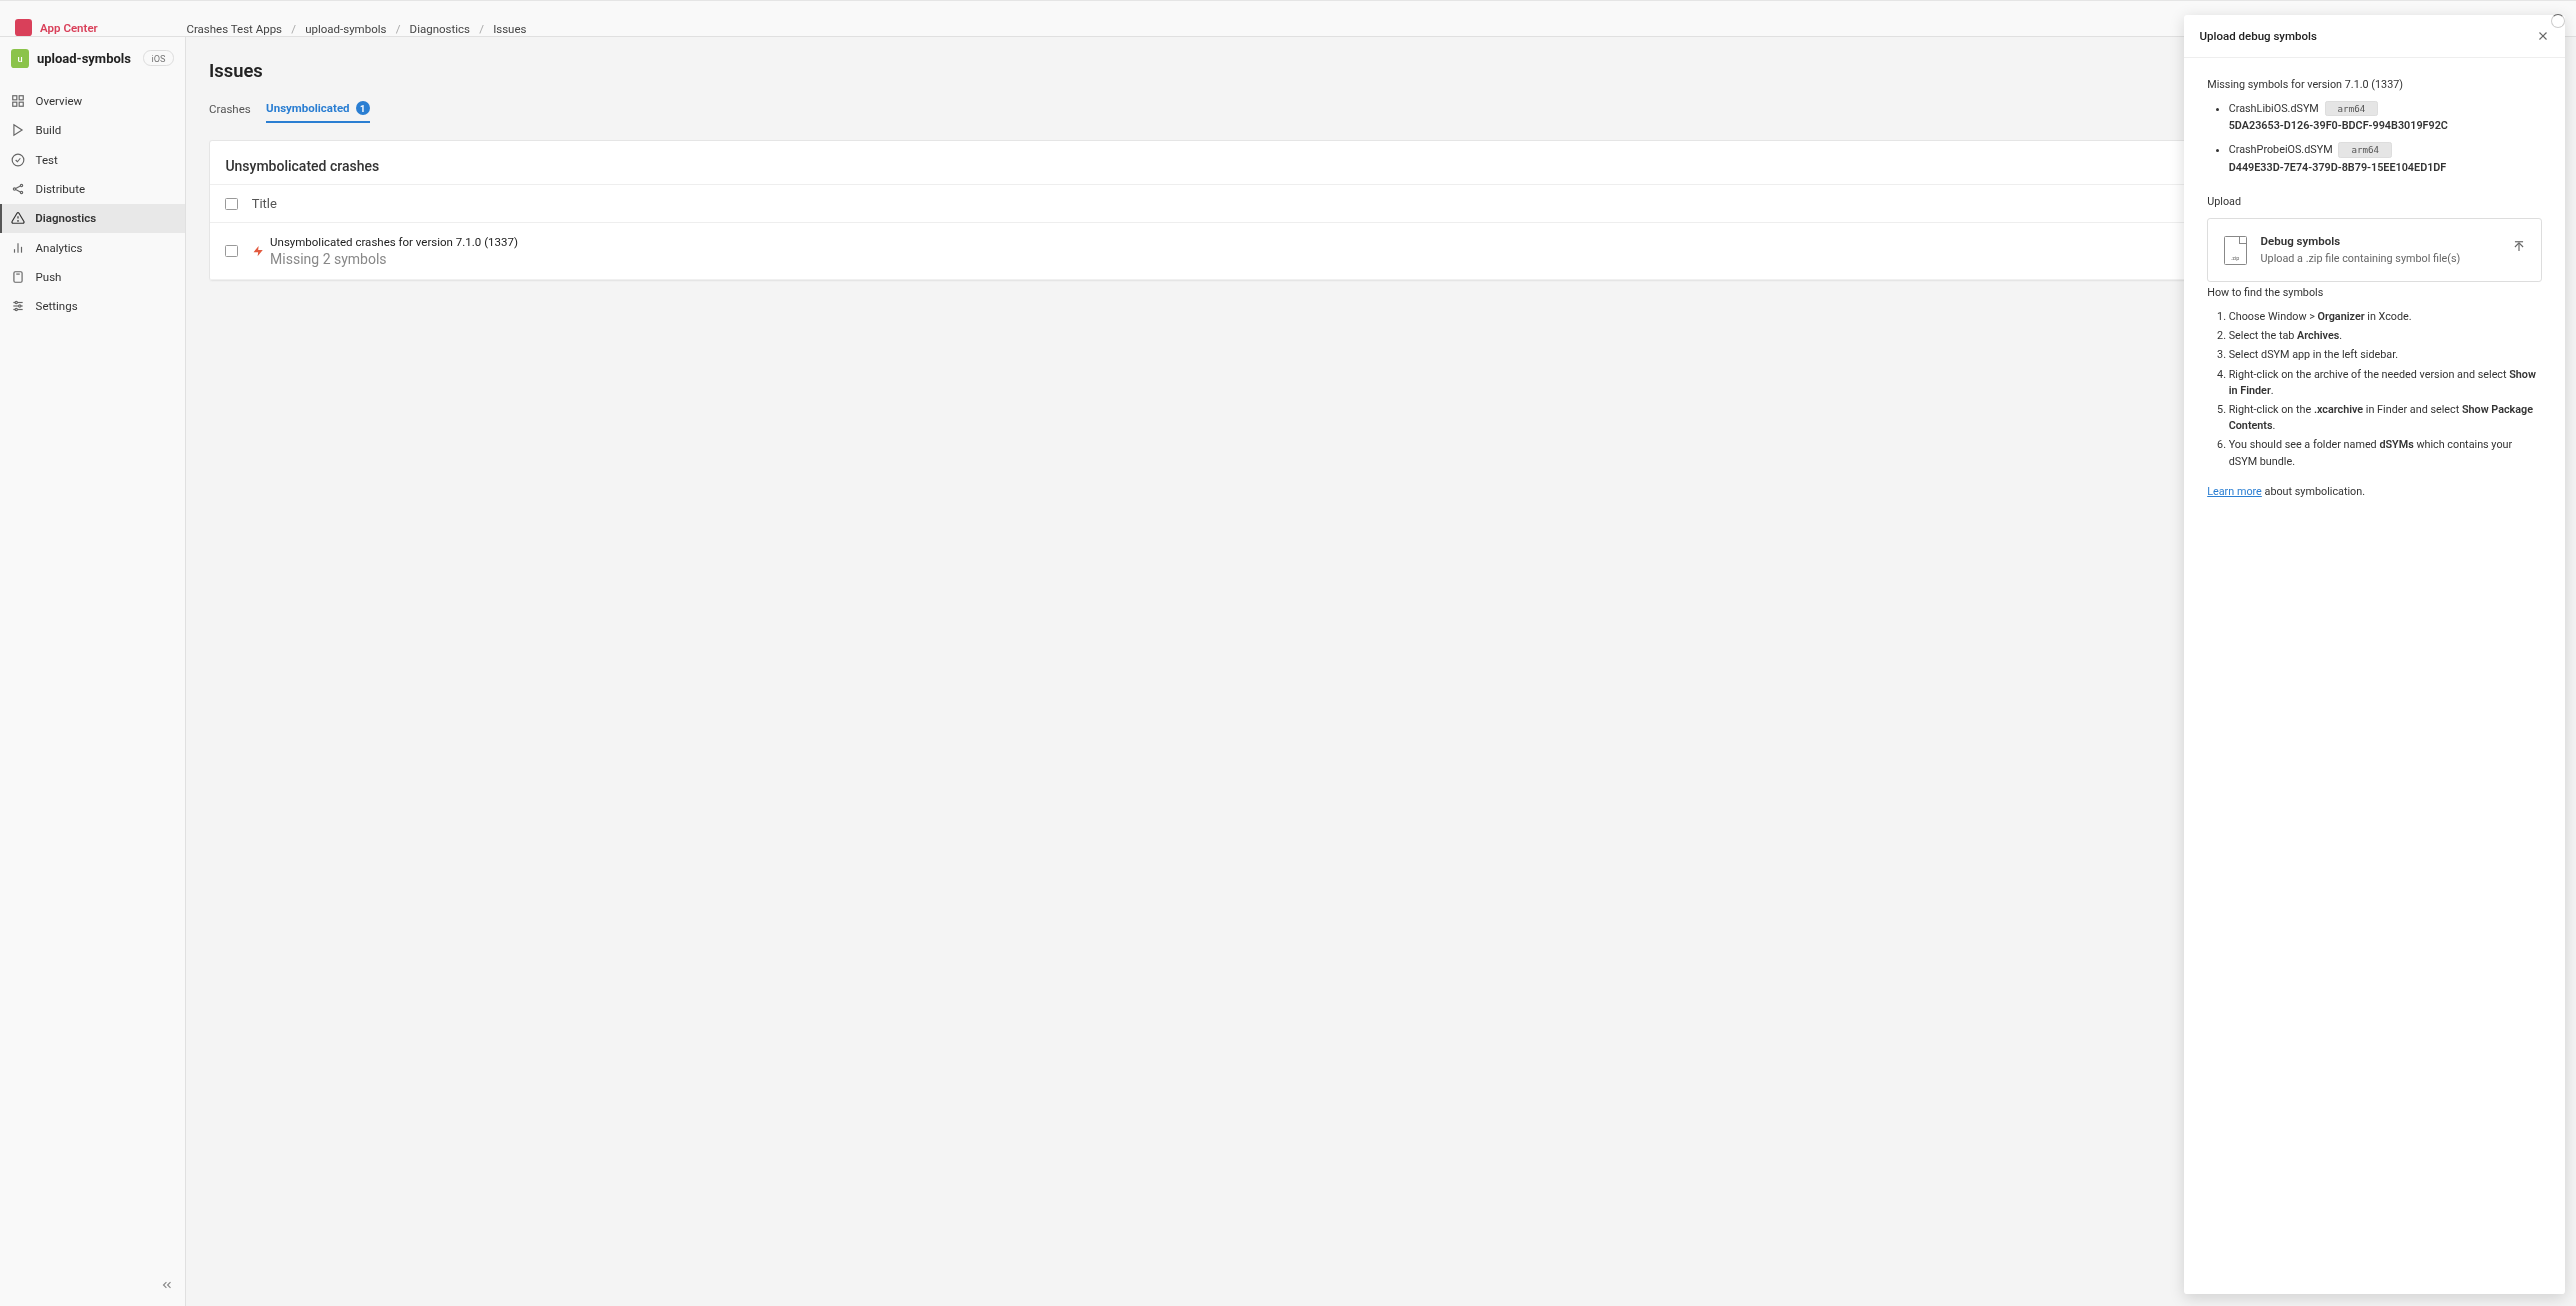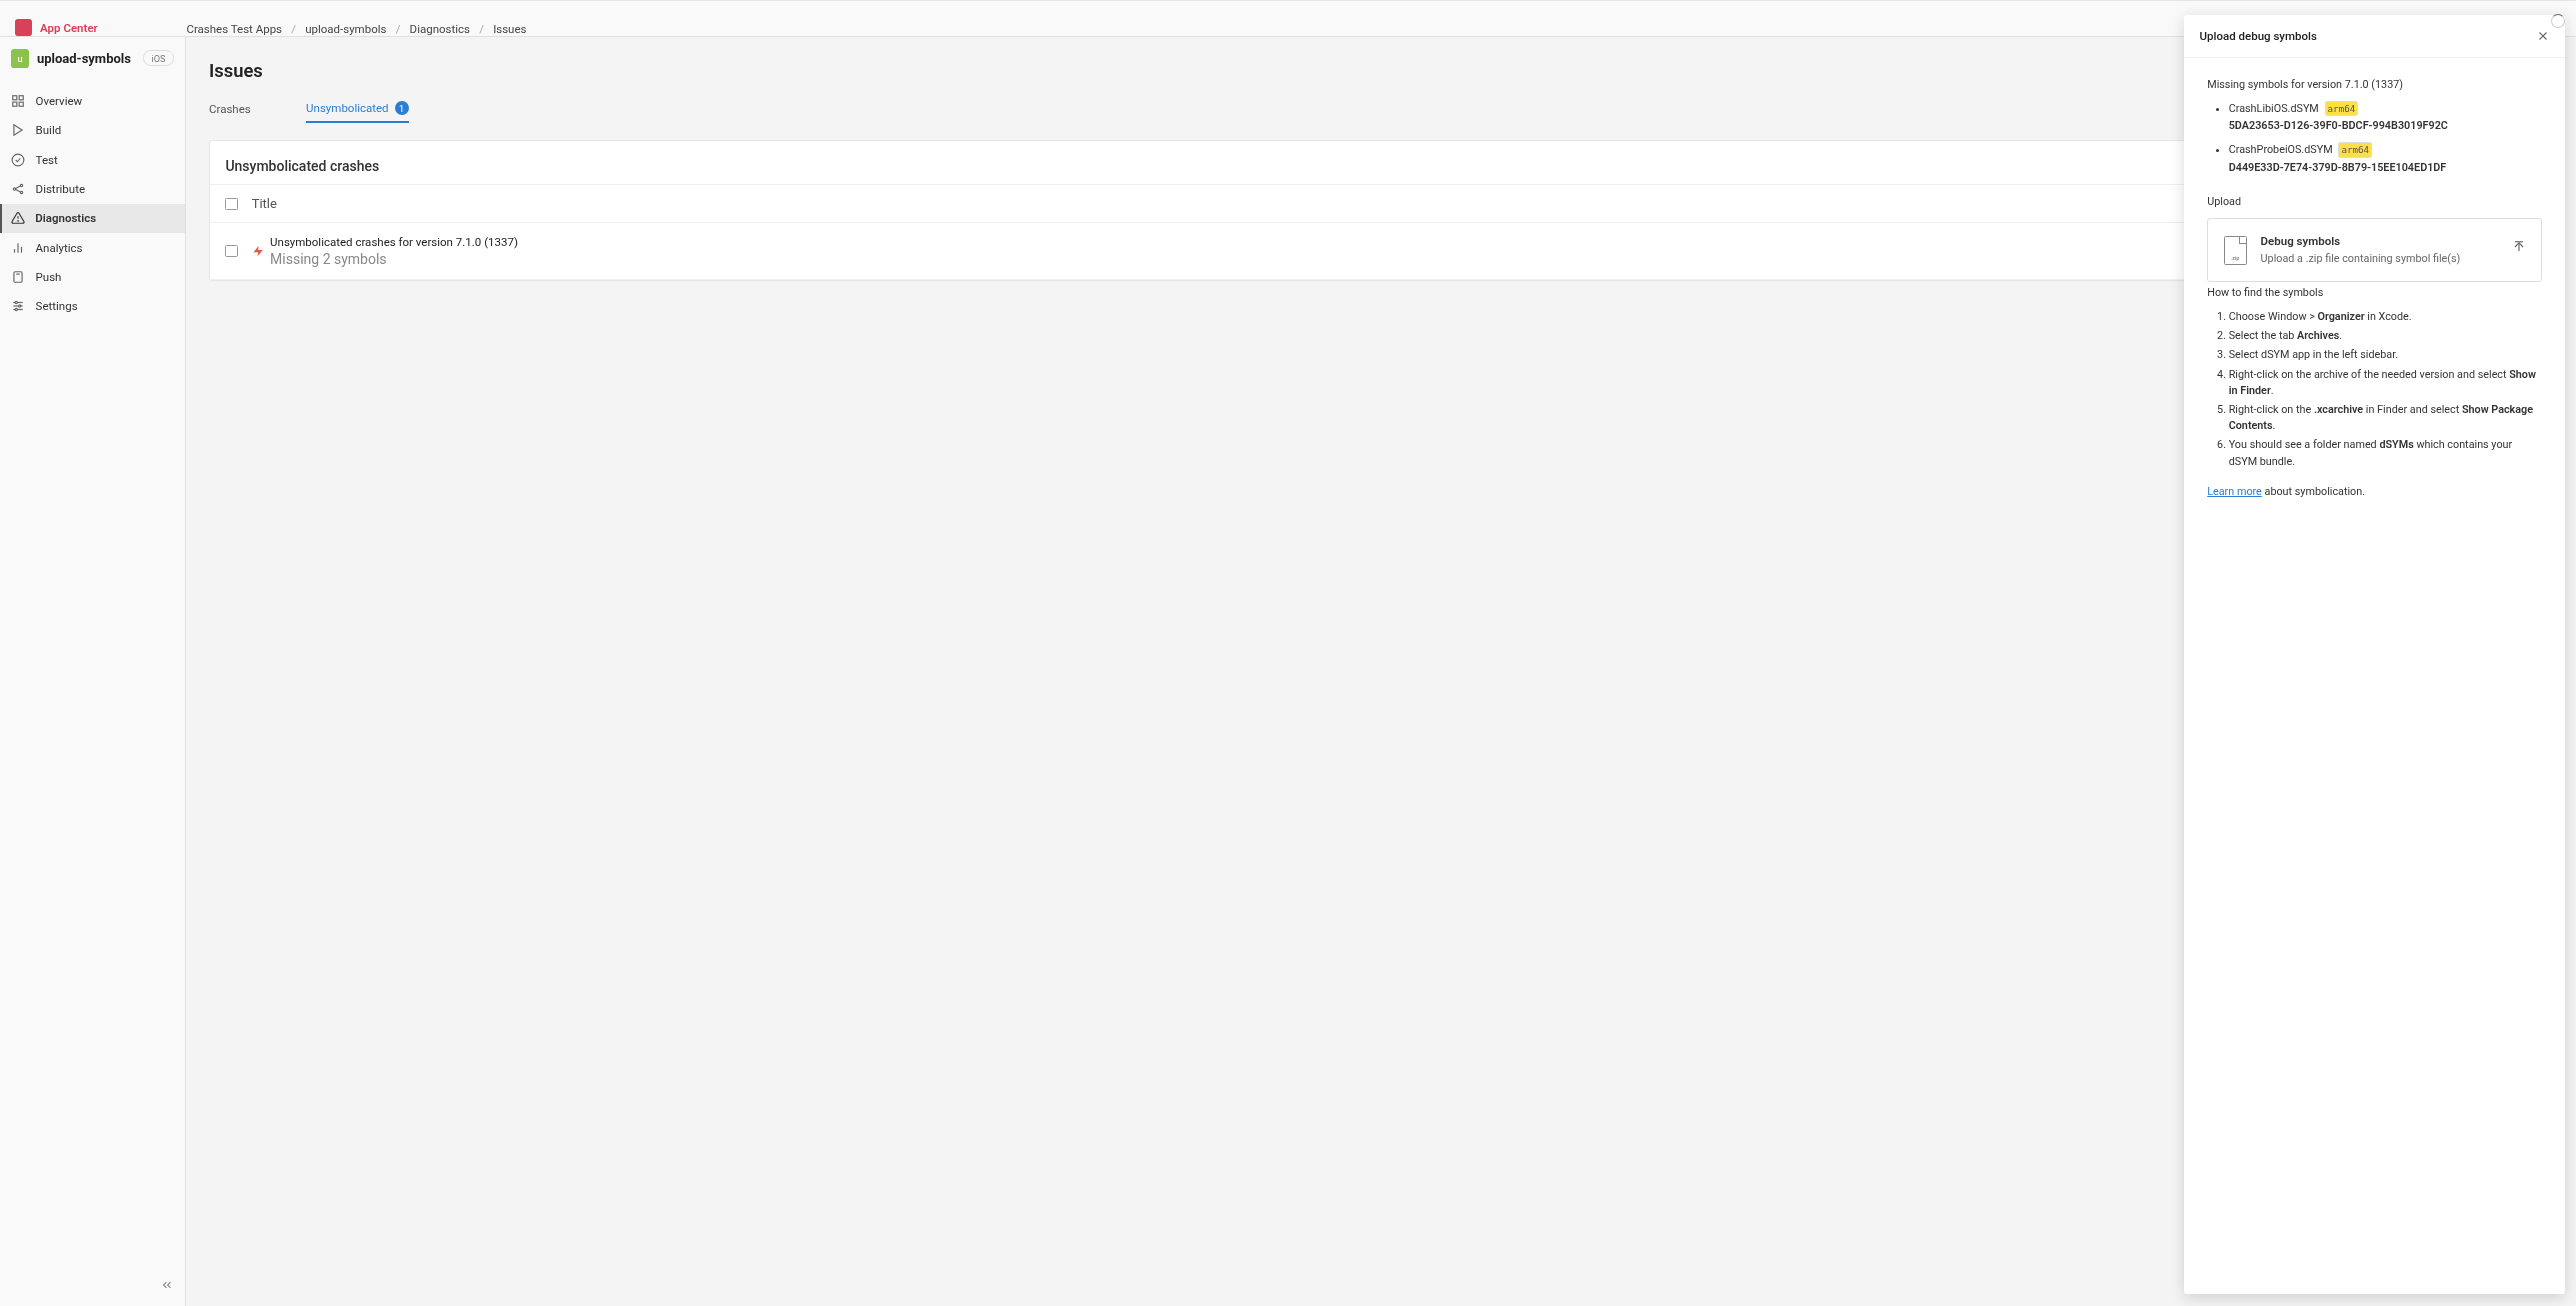--- a/index.html
+++ b/index.html
@@ -25,21 +25,21 @@
     .nav-item.active { background: #e8e8e8; font-weight: 600; border-left: 2.3px solid #555; padding-left: 8.5px;}
     .nav-icon { width: 14px; height: 14px; display: flex; align-items: center; justify-content: center; color: #666;}
     .nav-item.active .nav-icon { color: #333; }
     .collapse-btn { position: absolute; bottom: 10.8px; right: 10.8px; color: #888; cursor: pointer; }
     
     
     .main { position: absolute; left: 186px; top: 37px; right: 0; bottom: 0; padding: 23px 0 0 0; background: #f4f4f4;}
     .page-title { font-size: 18.4px; font-weight: 600; padding: 0 0 14px 23px; }
     .tabs { display: flex; gap: 15.4px; padding: 0 0 0 23px; border-bottom: 0.8px solid transparent;}
     .tab { padding: 6.1px 0; color: #555; cursor: pointer; font-size: 11.5px; display: flex; align-items: center; gap: 6.1px;}
-    .tab.active { color: #2a7ed2; border-bottom: 2.3px solid #2a7ed2; font-weight: 400; margin-left: 40px;}
+    .tab.active { color: #2a7ed2; border-bottom: 2.3px solid #2a7ed2; font-weight: 700;}
     .badge-count { background: #2a7ed2; color: #fff; border-radius: 7px; min-width: 14px; height: 14px; display: inline-flex; align-items: center; justify-content: center; font-size: 9.2px; padding: 0 3.8px;}
     
     .card { margin: 15.4px 23px 0 23px; background: #fff; border: 0.8px solid #e5e5e5; border-radius: 3.1px; box-shadow: 0 0.8px 1.5px rgba(0,0,0,0.02);}
     .card-title { padding: 17px 15.4px 10.8px 15.4px; font-size: 14px; font-weight: 500; color: #333;}
     .table-header { display: flex; align-items: center; padding: 10.8px 15.4px; border-top: 0.8px solid #eee; border-bottom: 0.8px solid #eee; color: #555; font-size: 13px;}
     .checkbox { width: 12.3px; height: 12.3px; border: 1.2px solid #999; border-radius: 1.5px; margin-right: 14px;}
     .table-row { display: flex; align-items: center; padding: 12.3px 15.4px; border-bottom: 0.8px solid #f0f0f0; cursor: pointer;}
     .crash-icon { width: 12.3px; height: 12.3px; margin-right: 6.1px; color: #e25a3f;}
     .row-text { display: flex; flex-direction: column; }
     .row-title { font-size: 11.5px; color: #222;}
@@ -48,21 +48,21 @@
     
     .panel { position: absolute; top: 15.4px; right: 10.8px; bottom: 12.3px; width: 381px; background: #fff; border-radius: 3.1px; box-shadow: 0 3.1px 15.4px rgba(0,0,0,0.15); z-index: 10; display: flex; flex-direction: column;}
     .panel-header { display: flex; align-items: center; justify-content: space-between; padding: 14px 15.4px; border-bottom: 0.8px solid #eee;}
     .panel-title { font-size: 11.5px; font-weight: 500;}
     .close-x { width: 14px; height: 14px; cursor: pointer; color: #666;}
     .panel-body { padding: 18.4px 23px; overflow-y: auto; font-size: 10.8px; color: #333; line-height: 1.5;}
     .section-h { font-weight: 400; margin-bottom: 7.7px;}
     .sym-list { list-style: disc; padding-left: 21.5px; margin-bottom: 18.4px;}
     .sym-list li { margin-bottom: 7.7px;}
     .sym-name { font-weight: 400;}
-    .arch-badge { display: inline-block; background: #fde047; border: 0.8px solid #ddd; border-radius: 2.3px; padding: 0 2px; font-size: 9.2px; font-family: ui-monospace, Menlo, monospace; margin-left: 3.1px; color: #555;}
+    .arch-badge { display: inline-block; background: #e5e5e5; border: 0.8px solid #ddd; border-radius: 2.3px; padding: 0 12px; font-size: 9.2px; font-family: ui-monospace, Menlo, monospace; margin-left: 3.1px; color: #555;}
     .uuid { font-weight: 600; font-family: inherit; font-size: 10.8px; margin-top: 1.5px;}
     .upload-box { border: 0.8px solid #ddd; border-radius: 3.1px; padding: 14px 15.4px; display: flex; align-items: center; gap: 14px; margin-bottom: 3px; cursor: pointer;}
     .zip-icon { width: 23px; height: 29px; border: 1.2px solid #888; border-radius: 1.5px; position: relative;}
     .zip-icon::after { content: ".zip"; position: absolute; bottom: 1.5px; left: 0; right: 0; text-align: center; font-size: 5.4px; color: #666;}
     .zip-icon::before { content: ""; position: absolute; top: 0; right: 0; width: 6.1px; height: 6.1px; background: #fff; border-left: 1.2px solid #888; border-bottom: 1.2px solid #888;}
     .upload-text { flex: 1;}
     .upload-title { font-weight: 600; font-size: 11.5px;}
     .upload-sub { color: #666; font-size: 10.8px;}
     .upload-arrow { color: #666;}
     .howto ol { padding-left: 21.5px; margin-top: 6.1px; margin-bottom: 14px;}

